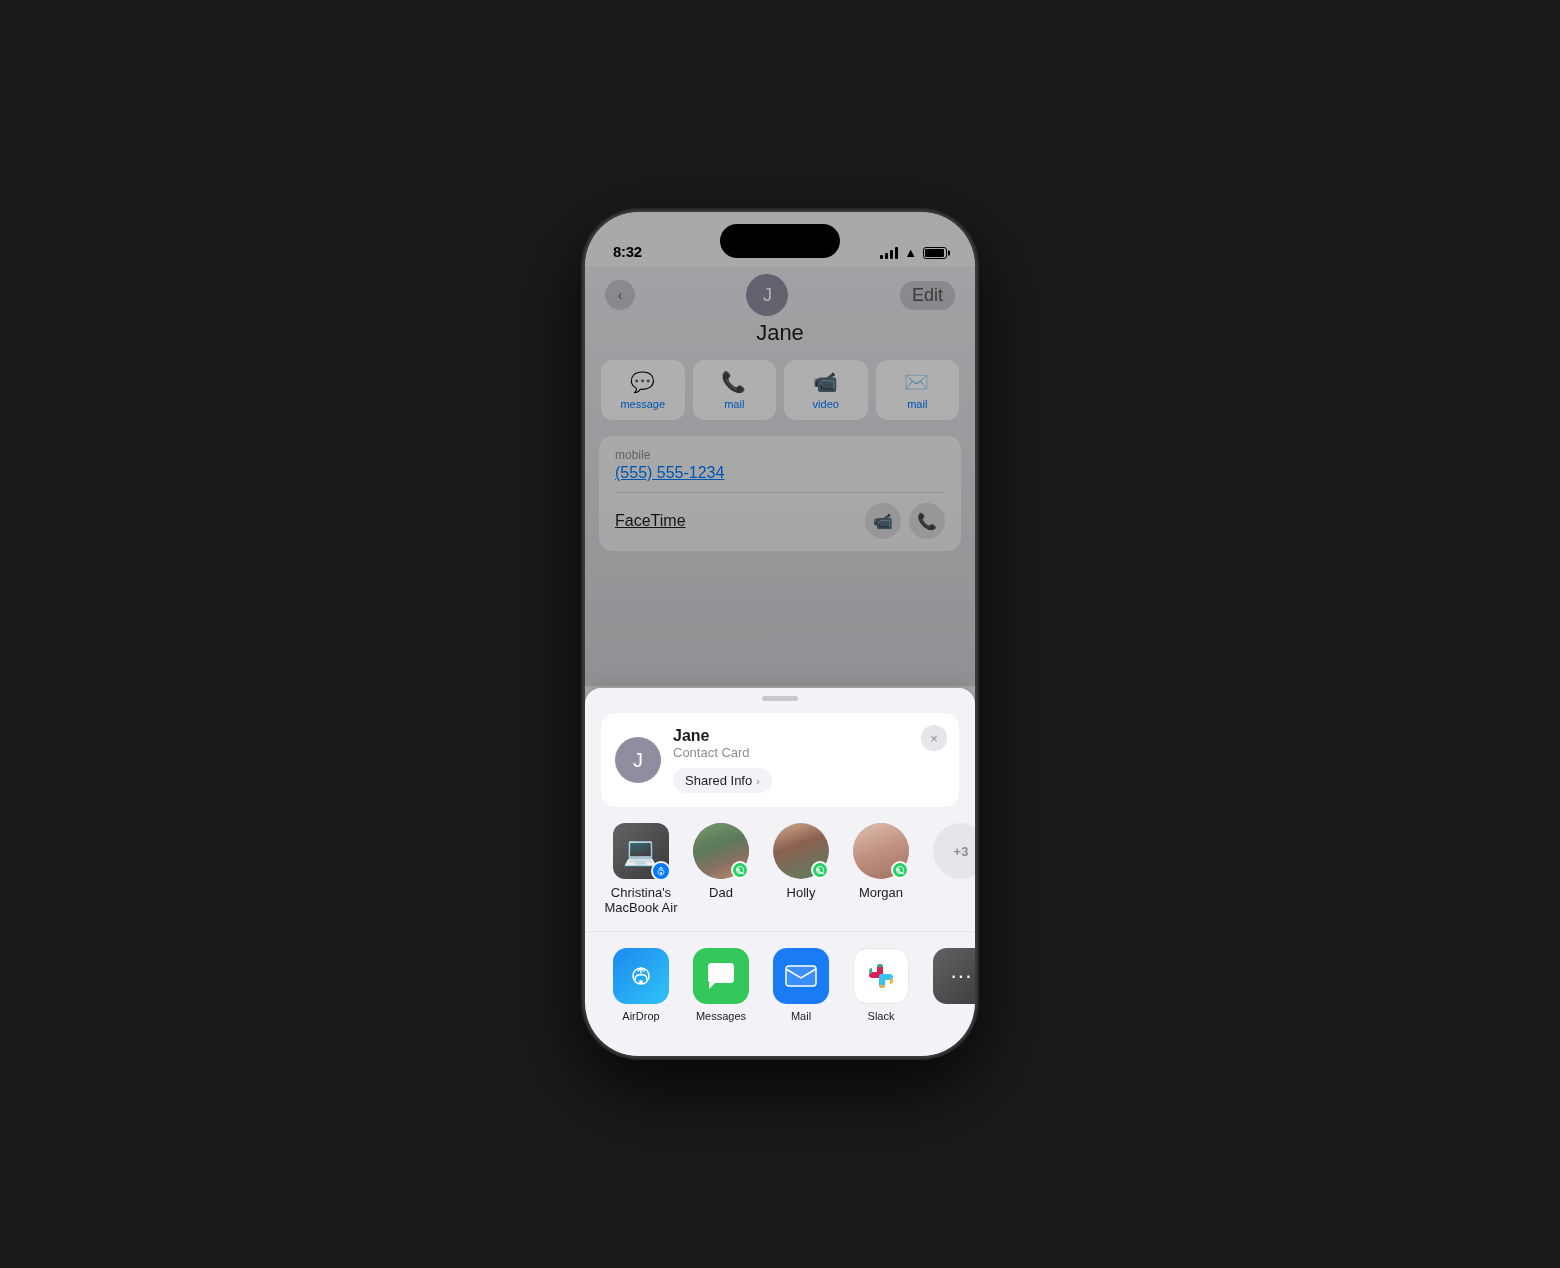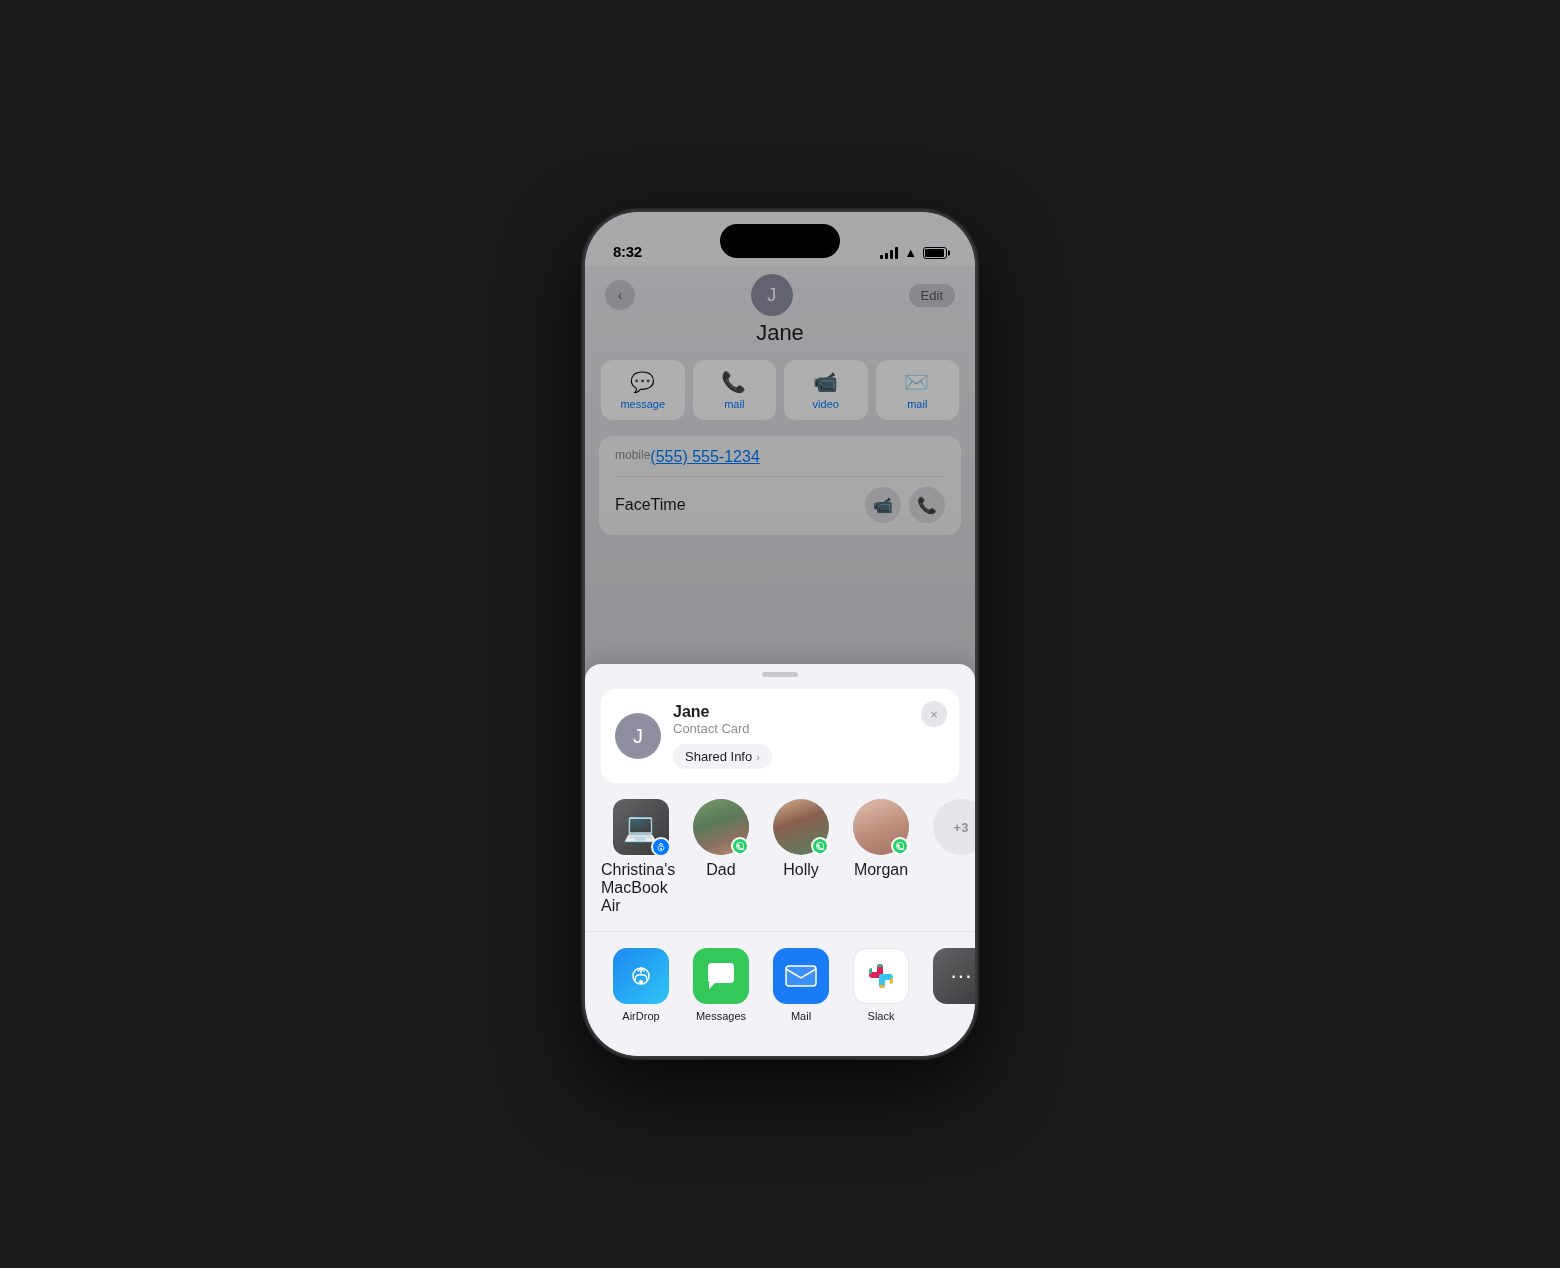--- a/index.html
+++ b/index.html
@@ -142,21 +142,21 @@
       justify-content: center;
       color: #fff;
       font-size: 18px;
       font-weight: 500;
     }
     .edit-btn {
       background: rgba(120,120,128,0.3);
       border-radius: 14px;
       padding: 4px 12px;
       color: #555;
-      font-size: 13px;
+      font-size: 18px;
     }
     .contact-name-top {
       text-align: center;
       font-size: 22px;
       font-weight: 500;
       color: #1c1c1e;
       margin-top: 4px;
     }
     
     .action-buttons {
@@ -177,21 +177,21 @@
     .action-btn-icon {
       font-size: 20px;
       color: #007aff;
     }
     .action-btn-label {
       font-size: 11px;
       color: #007aff;
     }
     .info-row {
       display: flex;
-      flex-direction: row;
+      flex-direction: column;
     }
     .info-label {
       font-size: 12px;
       color: #8e8e93;
       margin-bottom: 2px;
     }
     .info-value {
       font-size: 16px;
       color: #1c1c1e;
       text-decoration: underline;
@@ -202,20 +202,21 @@
       margin: 10px 0;
     }
     .facetime-row {
       display: flex;
       align-items: center;
       justify-content: space-between;
     }
     .facetime-label {
       font-size: 16px;
       color: #1c1c1e;
+      text-decoration: underline;
     }
     .facetime-actions {
       display: flex;
       gap: 8px;
     }
     .facetime-btn {
       width: 36px;
       height: 36px;
       background: rgba(120,120,128,0.2);
       border-radius: 50%;
@@ -337,23 +338,23 @@
       width: 18px;
       height: 18px;
       background: #25d366;
       border-radius: 50%;
       border: 2px solid #fff;
       display: flex;
       align-items: center;
       justify-content: center;
     }
     .person-name {
-      font-size: 16px;
+      font-size: 13px;
       color: #1c1c1e;
-      text-align: left;
+      text-align: center;
     }
     
     .macbook-avatar {
       width: 56px;
       height: 56px;
       border-radius: 12px;
       background: linear-gradient(135deg, #636366 0%, #3a3a3c 100%);
       display: flex;
       align-items: center;
       justify-content: center;

